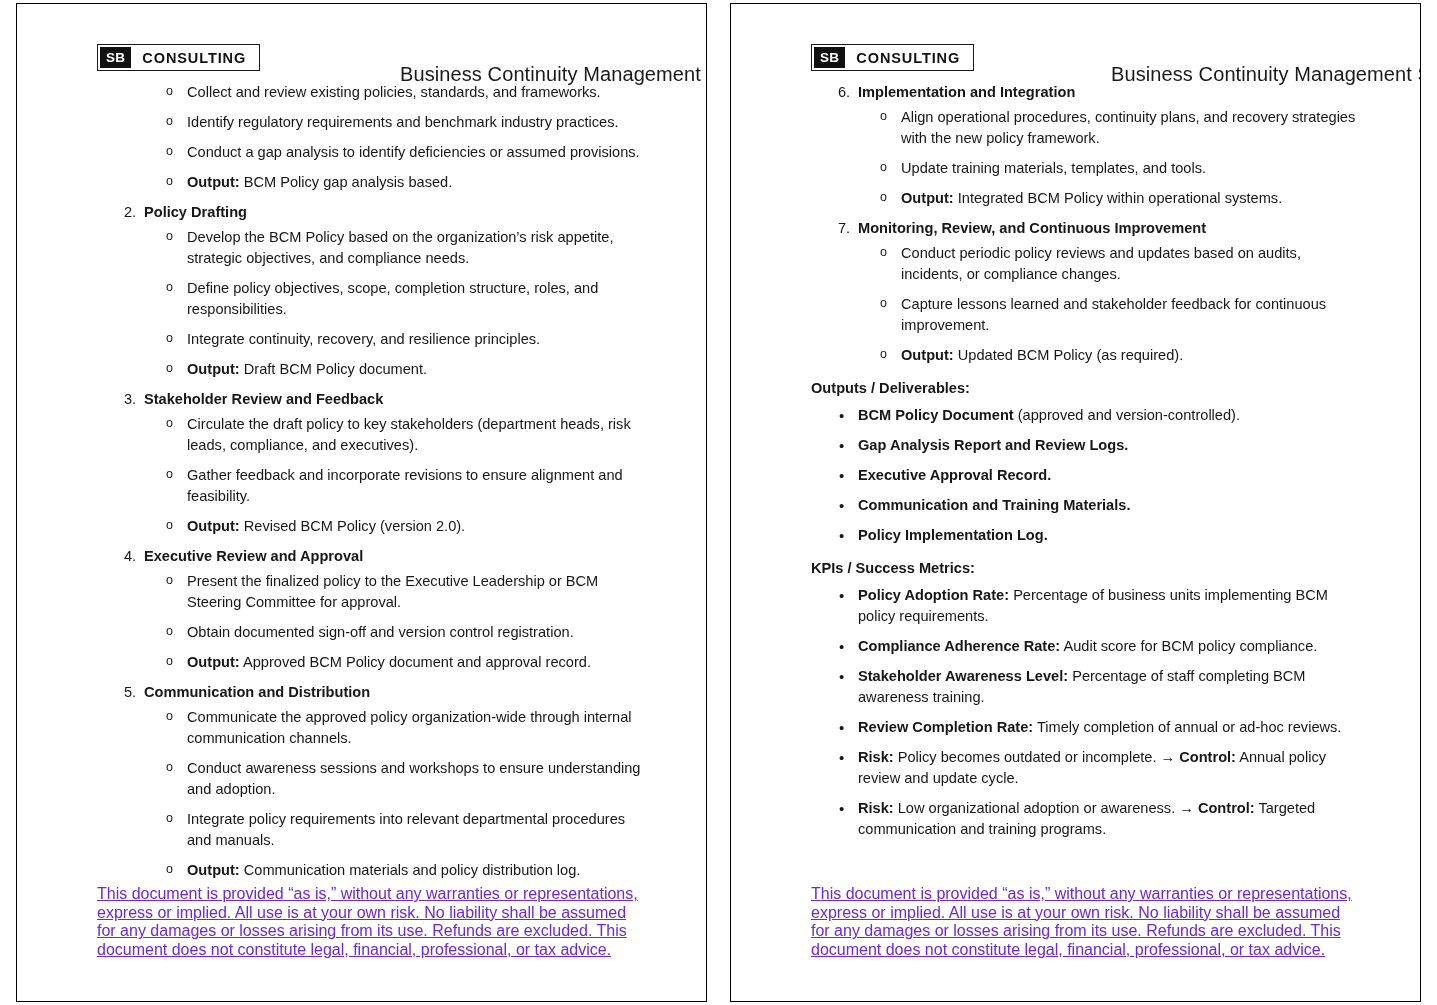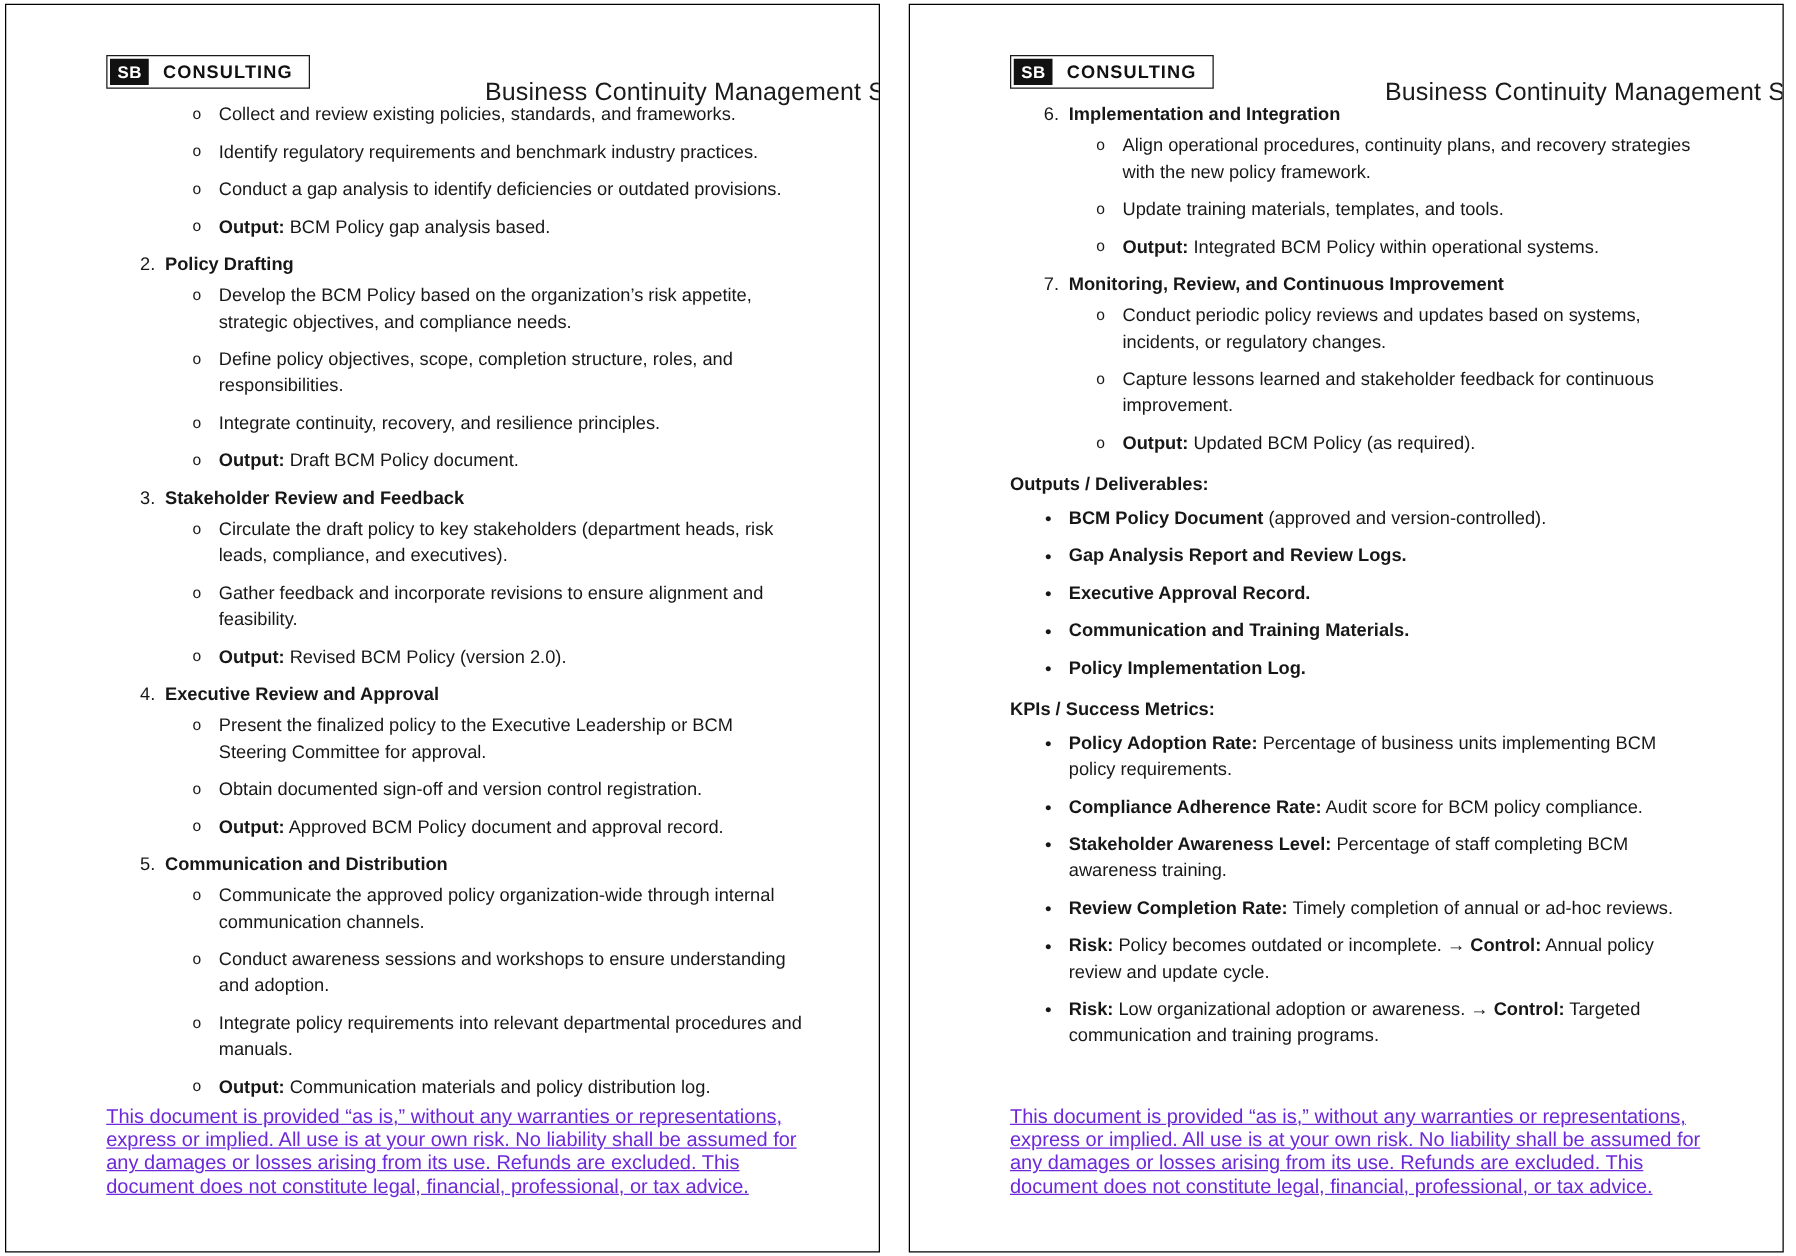--- a/index.html
+++ b/index.html
@@ -13,21 +13,21 @@
     font-family: "Liberation Sans", sans-serif;
     color: #000000;
     overflow: hidden;
   }
   .spread {
     position: relative;
     width: 1437px;
     height: 977px;
     display: flex;
     gap: 23px;
-    padding: 3px 4px;
+    padding: 3px 16px;
     box-sizing: border-box;
   }
   .page {
     position: relative;
     background: #ffffff;
     border: 1.4px solid #000000;
     box-sizing: border-box;
     width: 700px;
     height: 999px;
     overflow: hidden;
@@ -194,21 +194,21 @@
         <div class="sub">
           <span class="marker">o</span>
           <span>Collect and review existing policies, standards, and frameworks.</span>
         </div>
         <div class="sub">
           <span class="marker">o</span>
           <span>Identify regulatory requirements and benchmark industry practices.</span>
         </div>
         <div class="sub">
           <span class="marker">o</span>
-          <span>Conduct a gap analysis to identify deficiencies or outdated provisions.</span>
+          <span>Conduct a gap analysis to identify deficiencies or assumed provisions.</span>
         </div>
         <div class="sub">
           <span class="marker">o</span>
           <b class="lbl">Output:</b>
           <span>BCM Policy gap analysis based.</span>
         </div>
 
         <div class="step">
           <span class="num">2.</span>
           <span>Policy Drafting</span>
@@ -325,21 +325,21 @@
           <b class="lbl">Output:</b>
           <span>Integrated BCM Policy within operational systems.</span>
         </div>
 
         <div class="step">
           <span class="num">7.</span>
           <span>Monitoring, Review, and Continuous Improvement</span>
         </div>
         <div class="sub">
           <span class="marker">o</span>
-          <span>Conduct periodic policy reviews and updates based on systems, incidents, or regulatory changes.</span>
+          <span>Conduct periodic policy reviews and updates based on audits, incidents, or compliance changes.</span>
         </div>
         <div class="sub">
           <span class="marker">o</span>
           <span>Capture lessons learned and stakeholder feedback for continuous improvement.</span>
         </div>
         <div class="sub">
           <span class="marker">o</span>
           <b class="lbl">Output:</b>
           <span>Updated BCM Policy (as required).</span>
         </div>

